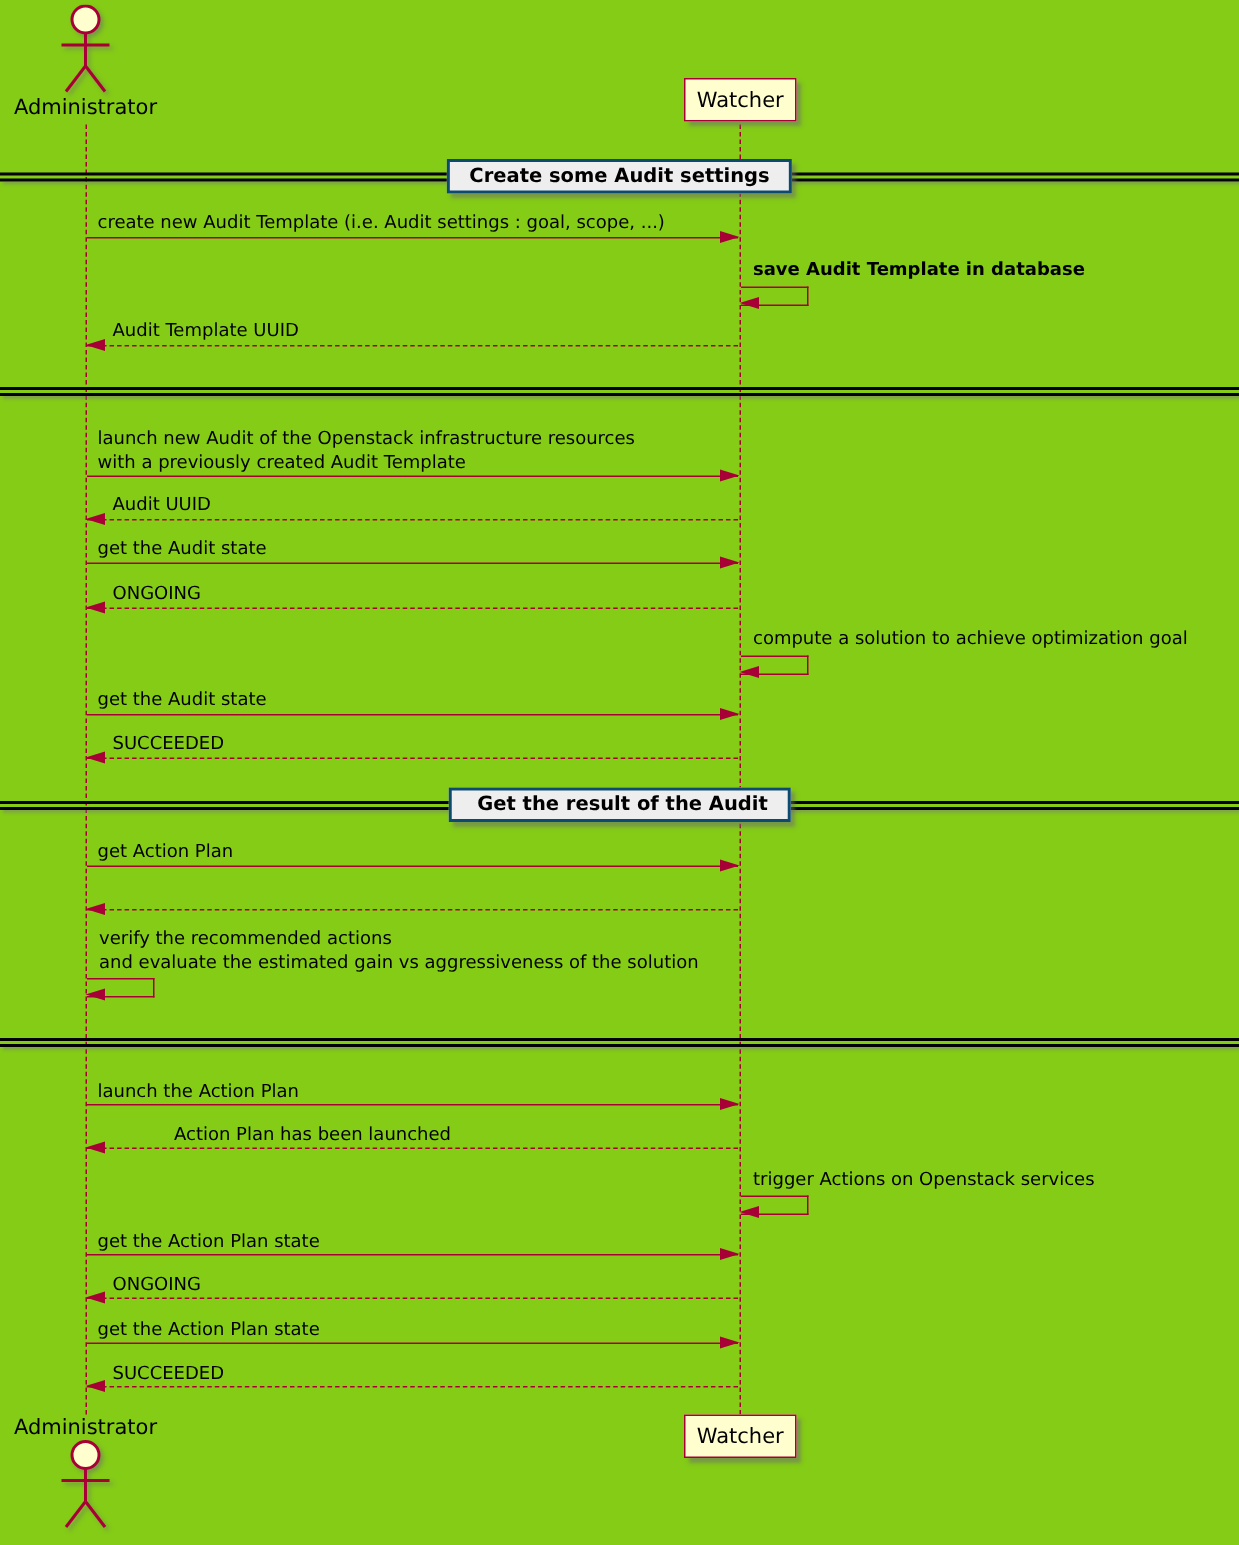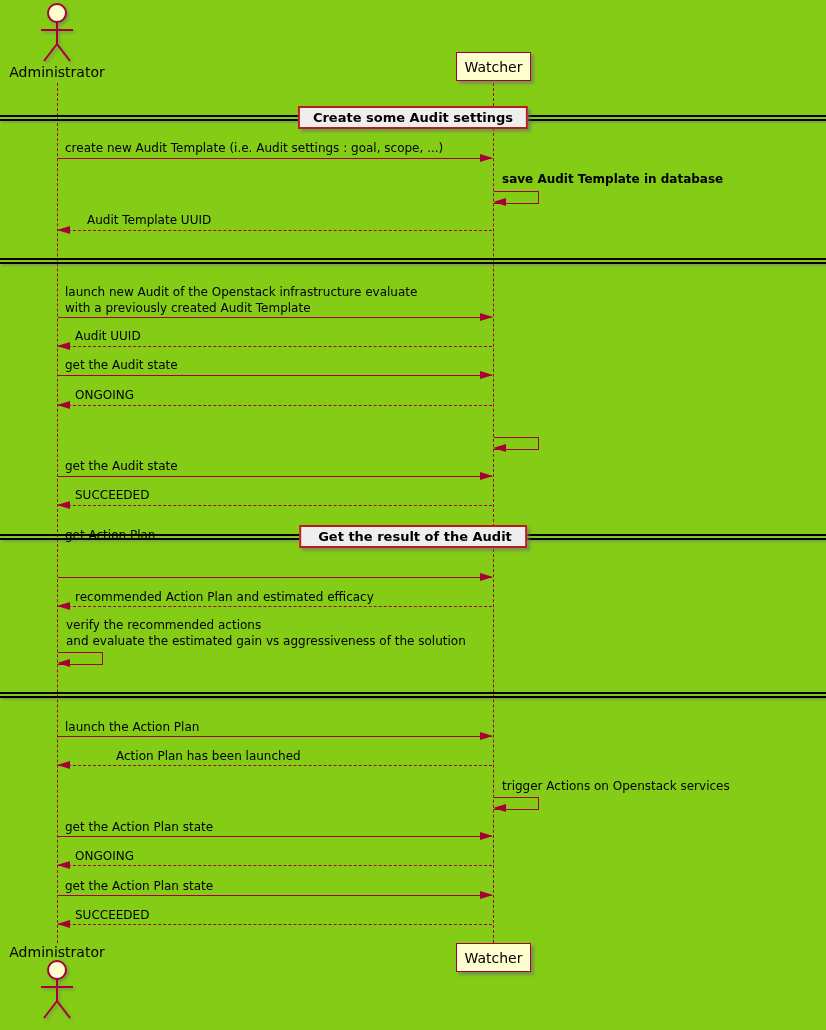--- a/index.html
+++ b/index.html
@@ -17,21 +17,21 @@
   .plabel { font-size:14px; line-height:16px; text-align:center; color:#000; }
 
   .pbox { background:var(--pfill); border:1.8px solid var(--accent);
           display:flex; align-items:center; justify-content:center;
           font-size:14px; box-shadow:3px 3px 2.5px rgba(110,110,110,0.55); box-sizing:border-box; }
 
   .divider-line { position:absolute; left:0; width:826px; height:6px; box-sizing:border-box;
                   border-top:2px solid #010101; border-bottom:2px solid #010101;
                   box-shadow:2px 2px 2px rgba(120,120,120,0.45); z-index:2; }
   .divider-box { position:absolute; left:50%; transform:translateX(-50%);
-                 background:var(--dfill); border:2px solid #b91c1c;
+                 background:var(--dfill); border:2px solid #0c4a6e;
                  font-weight:bold; font-size:13px; line-height:15px; padding:2px 13px;
                  white-space:nowrap; box-shadow:3px 3px 2.5px rgba(110,110,110,0.55); z-index:4; }
 
   .msg-label { position:absolute; font-size:12px; line-height:15.5px; white-space:pre; z-index:3; }
   .arrow { position:absolute; height:0; z-index:3; }
   .arrow.solid  { border-top:1.6px solid var(--accent); }
   .arrow.return { border-top:1.2px dashed var(--accent); }
   .head { position:absolute; width:0; height:0; z-index:3; }
   .head.right { border-left:13px solid var(--accent); border-top:4.5px solid transparent; border-bottom:4.5px solid transparent; }
   .head.left  { border-right:13px solid var(--accent); border-top:4.5px solid transparent; border-bottom:4.5px solid transparent; }
@@ -81,51 +81,51 @@
 <div class="lifeline" style="left: 57px; top: 83px; height: 860px;"></div>
     <div class="lifeline" style="left: 493px; top: 83px; height: 860px;"></div>
     <div class="divider-line" style="top: 115px;"></div>
     <div class="divider-box" style="top: 106px;">Create some Audit settings</div>
     <div class="msg-label" style="left: 65px; top: 141px;">create new Audit Template (i.e. Audit settings : goal, scope, ...)</div>
     <div class="arrow solid" style="left: 58px; width: 434px; top: 158px;"></div>
     <div class="head right" style="left: 480px; top: 154px;"></div>
     <div class="msg-label" style="left: 502px; top: 172px; font-weight: bold;">save Audit Template in database</div>
     <div class="selfloop" style="left: 494px; top: 191px;"></div>
     <div class="head left" style="left: 493px; top: 198px;"></div>
-    <div class="msg-label" style="left: 75px; top: 213px; margin-left: 12px;">Audit Template UUID</div>
+    <div class="msg-label" style="left: 75px; top: 213px;">Audit Template UUID</div>
     <div class="arrow return" style="left: 58px; width: 434px; top: 230px;"></div>
     <div class="head left" style="left: 57px; top: 226px;"></div>
     <div class="divider-line" style="top: 258px;"></div>
-    <div class="msg-label" style="left: 65px; top: 285px;">launch new Audit of the Openstack infrastructure evaluate
+    <div class="msg-label" style="left: 65px; top: 285px;">launch new Audit of the Openstack infrastructure resources
 with a previously created Audit Template</div>
     <div class="arrow solid" style="left: 58px; width: 434px; top: 317px;"></div>
     <div class="head right" style="left: 480px; top: 313px;"></div>
     <div class="msg-label" style="left: 75px; top: 329px;">Audit UUID</div>
     <div class="arrow return" style="left: 58px; width: 434px; top: 346px;"></div>
     <div class="head left" style="left: 57px; top: 342px;"></div>
     <div class="msg-label" style="left: 65px; top: 358px;">get the Audit state</div>
     <div class="arrow solid" style="left: 58px; width: 434px; top: 375px;"></div>
     <div class="head right" style="left: 480px; top: 371px;"></div>
     <div class="msg-label" style="left: 75px; top: 388px;">ONGOING</div>
     <div class="arrow return" style="left: 58px; width: 434px; top: 405px;"></div>
     <div class="head left" style="left: 57px; top: 401px;"></div>
+    <div class="msg-label" style="left: 502px; top: 418px;">compute a solution to achieve optimization goal</div>
     <div class="selfloop" style="left: 494px; top: 437px;"></div>
     <div class="head left" style="left: 493px; top: 444px;"></div>
     <div class="msg-label" style="left: 65px; top: 459px;">get the Audit state</div>
     <div class="arrow solid" style="left: 58px; width: 434px; top: 476px;"></div>
     <div class="head right" style="left: 480px; top: 472px;"></div>
     <div class="msg-label" style="left: 75px; top: 488px;">SUCCEEDED</div>
     <div class="arrow return" style="left: 58px; width: 434px; top: 505px;"></div>
     <div class="head left" style="left: 57px; top: 501px;"></div>
     <div class="divider-line" style="top: 534px;"></div>
     <div class="divider-box" style="top: 525px; padding-left: 17px;">Get the result of the Audit</div>
-    <div class="msg-label" style="left: 65px; top: 528px;">get Action Plan</div>
+    <div class="msg-label" style="left: 65px; top: 560px;">get Action Plan</div>
     <div class="arrow solid" style="left: 58px; width: 434px; top: 577px;"></div>
     <div class="head right" style="left: 480px; top: 573px;"></div>
-    <div class="msg-label" style="left: 75px; top: 590px;">recommended Action Plan and estimated efficacy</div>
     <div class="arrow return" style="left: 58px; width: 434px; top: 606px;"></div>
     <div class="head left" style="left: 57px; top: 602px;"></div>
     <div class="msg-label" style="left: 66px; top: 618px;">verify the recommended actions
 and evaluate the estimated gain vs aggressiveness of the solution</div>
     <div class="selfloop" style="left: 58px; top: 652px;"></div>
     <div class="head left" style="left: 57px; top: 659px;"></div>
     <div class="divider-line" style="top: 692px;"></div>
     <div class="msg-label" style="left: 65px; top: 720px;">launch the Action Plan</div>
     <div class="arrow solid" style="left: 58px; width: 434px; top: 736px;"></div>
     <div class="head right" style="left: 480px; top: 732px;"></div>

